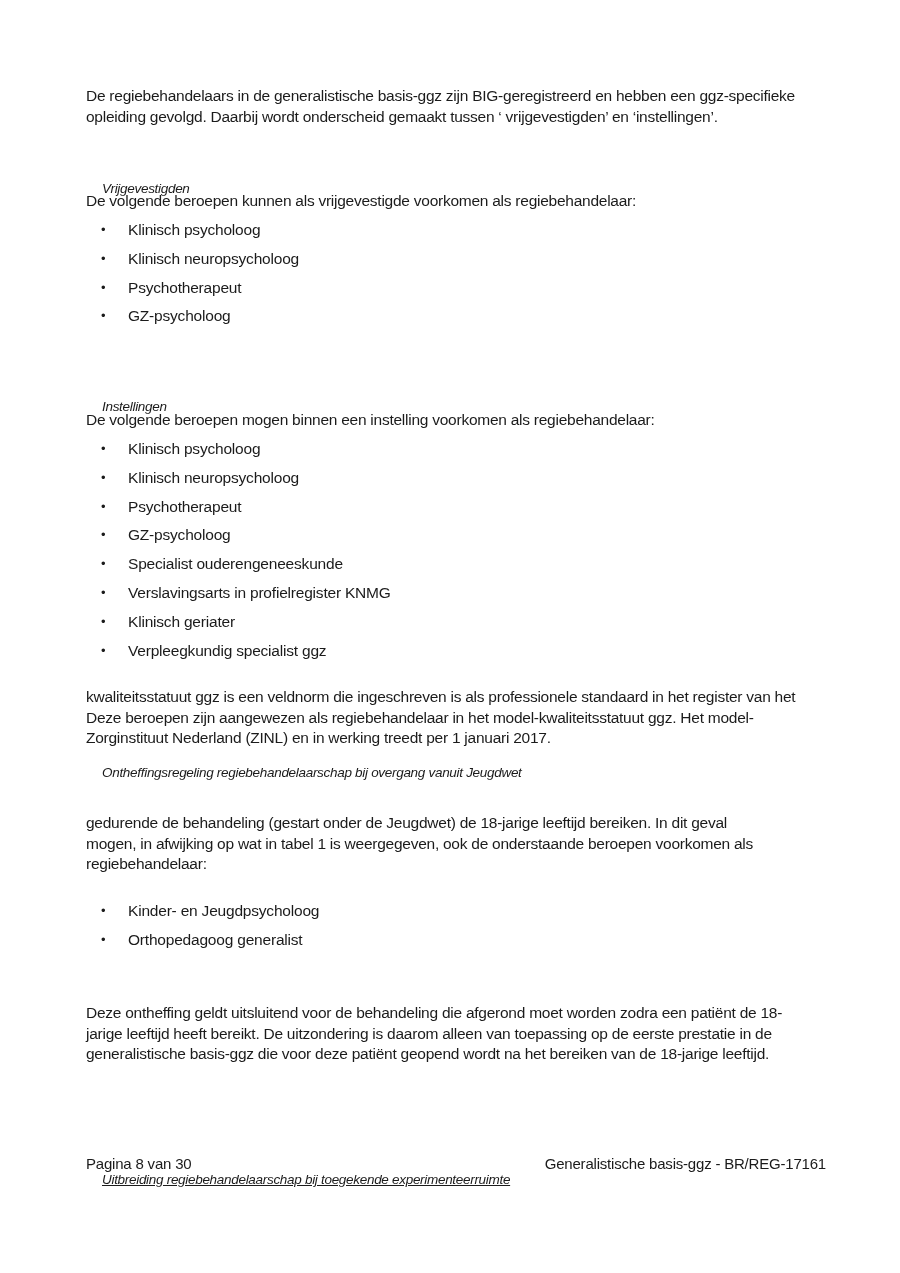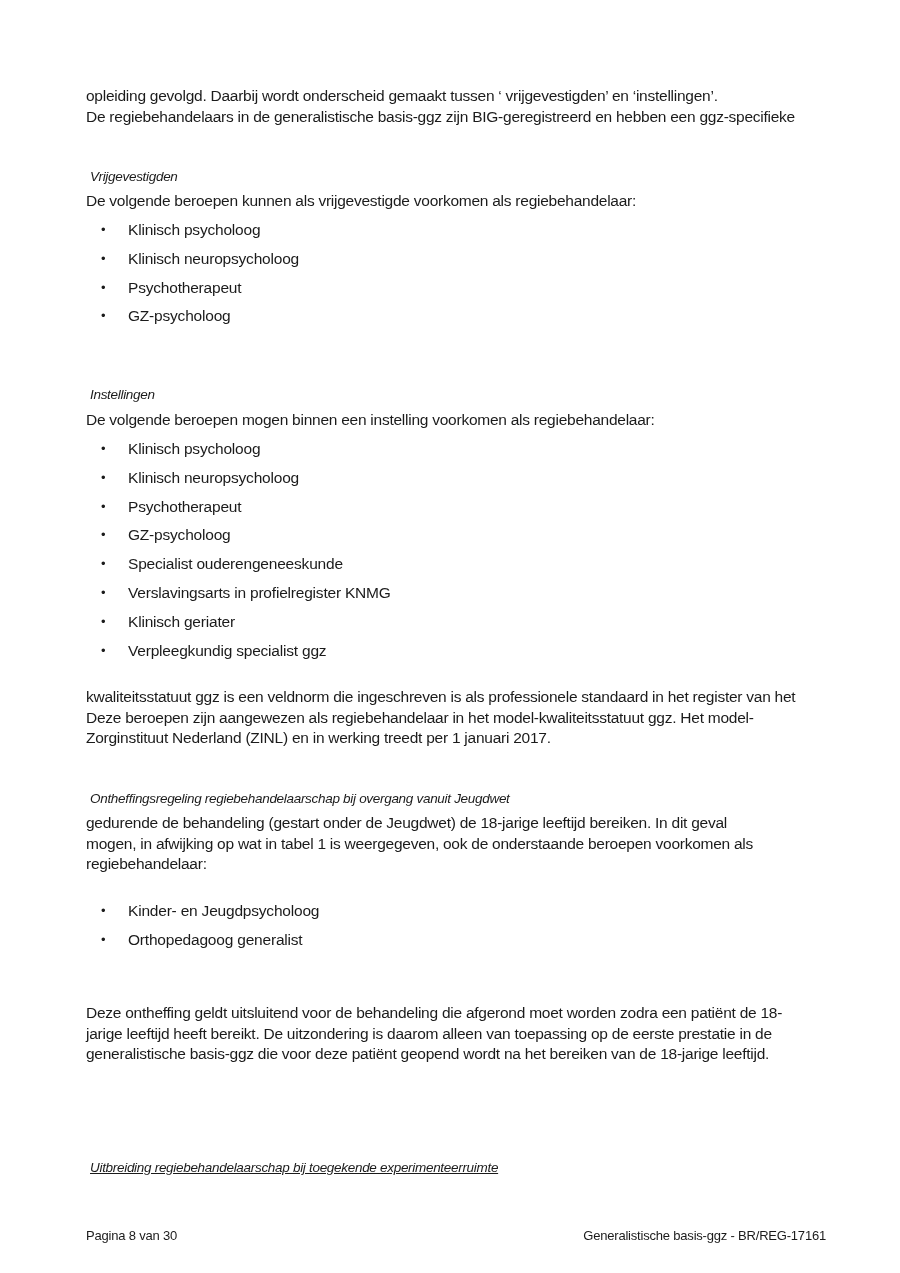--- a/index.html
+++ b/index.html
@@ -2,37 +2,37 @@
 <html><head>
 <meta charset="utf-8">
 <style>
   html, body { margin: 0; padding: 0; background: #ffffff; }
   body {
     width: 900px; height: 1273px; position: relative; overflow: hidden;
     font-family: "Liberation Sans", sans-serif; color: #1b1b1b;
   }
   .page { position: absolute; left: 86px; top: 0; width: 730px; }
   .p { position: absolute; left: 0; width: 730px; font-size: 15.5px; line-height: 20.5px; letter-spacing: -0.25px; margin: 0; }
-  .h { position: absolute; left: 0; font-size: 13.5px; font-style: italic; line-height: 18px; letter-spacing: -0.3px; margin: 4px; }
+  .h { position: absolute; left: 0; font-size: 13.5px; font-style: italic; line-height: 18px; letter-spacing: -0.3px; margin: 16px; }
   .list { position: absolute; left: 0; margin: 0; padding: 0; list-style: none; }
   .list li { position: relative; height: 28.8px; font-size: 15.5px; line-height: 20px; letter-spacing: -0.2px; }
   .bullet { position: absolute; left: 15px; top: 0; font-size: 13px; }
   .li-text { position: absolute; left: 42px; top: 0; white-space: nowrap; }
-  .footer { position: absolute; top: 1227px; font-size: 13px; line-height: 18px; letter-spacing: -0.2px; }
+  .footer { position: absolute; top: 1155px; font-size: 15px; line-height: 18px; letter-spacing: -0.2px; }
   .footer-left { left: 86px; }
   .footer-right { right: 74px; }
 </style>
 </head>
 <body>
 
 <div class="page">
 
   <div class="p" style="top:86px;">
+    <div>De regiebehandelaars in de generalistische basis-ggz zijn BIG-geregistreerd en hebben een ggz-specifieke</div>
     <div>opleiding gevolgd. Daarbij wordt onderscheid gemaakt tussen ‘ vrijgevestigden’ en ‘instellingen’.</div>
-    <div>De regiebehandelaars in de generalistische basis-ggz zijn BIG-geregistreerd en hebben een ggz-specifieke</div>
   </div>
 
   <div class="h" style="top:164px;">Vrijgevestigden</div>
   <div class="p" style="top:191px;">De volgende beroepen kunnen als vrijgevestigde voorkomen als regiebehandelaar:</div>
   <ul class="list" style="top:220px;">
     <li>
         <span class="bullet">•</span>
         <span class="li-text">Klinisch psycholoog</span>
       </li>
     <li>
@@ -85,21 +85,21 @@
         <span class="li-text">Verpleegkundig specialist ggz</span>
       </li>
   </ul>
 
   <div class="p" style="top:687px;">
     <div>kwaliteitsstatuut ggz is een veldnorm die ingeschreven is als professionele standaard in het register van het</div>
     <div>Deze beroepen zijn aangewezen als regiebehandelaar in het model-kwaliteitsstatuut ggz. Het model-</div>
     <div>Zorginstituut Nederland (ZINL) en in werking treedt per 1 januari 2017.</div>
   </div>
 
-  <div class="h" style="top:786px;">Ontheffingsregeling regiebehandelaarschap bij overgang vanuit Jeugdwet</div>
+  <div class="h" style="top:748px;">Ontheffingsregeling regiebehandelaarschap bij overgang vanuit Jeugdwet</div>
   <div class="p" style="top:813px;">
     <div>gedurende de behandeling (gestart onder de Jeugdwet) de 18-jarige leeftijd bereiken. In dit geval</div>
     <div>mogen, in afwijking op wat in tabel 1 is weergegeven, ook de onderstaande beroepen voorkomen als</div>
     <div>regiebehandelaar:</div>
   </div>
   <ul class="list" style="top:901px;">
     <li>
         <span class="bullet">•</span>
         <span class="li-text">Kinder- en Jeugdpsycholoog</span>
       </li>

